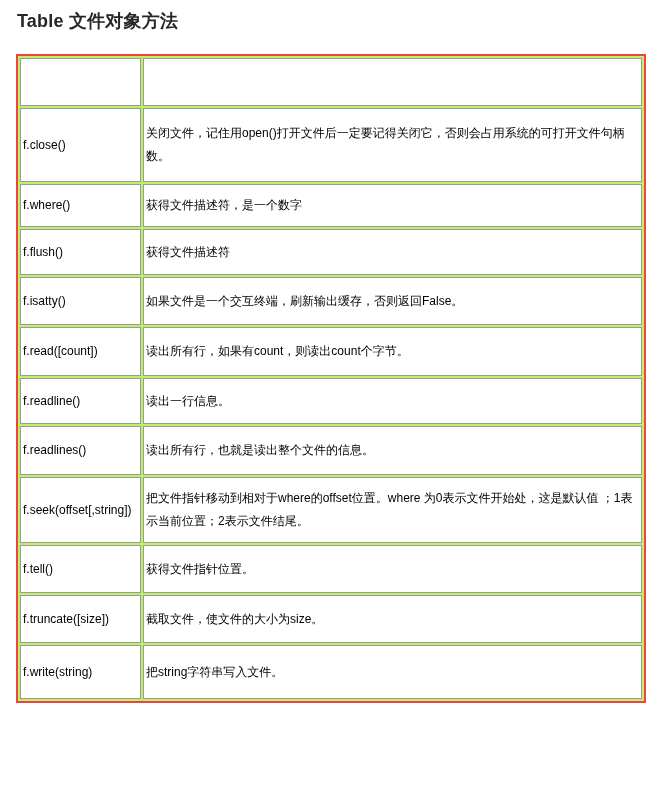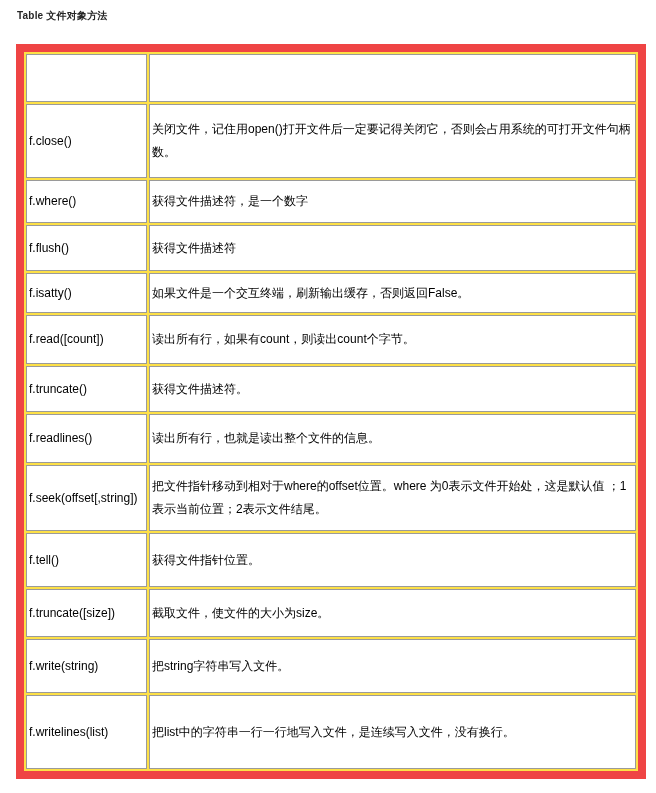--- a/index.html
+++ b/index.html
@@ -9,33 +9,33 @@
   }
   body {
     width: 656px;
     height: 793px;
     box-sizing: border-box;
     padding: 9px 8px 10px 16px;
     font-family: "Liberation Sans", "DejaVu Sans", sans-serif;
     color: #000000;
   }
   .page-title {
-    font-size: 10px;
+    font-size: 18px;
     font-weight: bold;
     color: #262626;
     margin: 0 0 21px 1px;
     letter-spacing: 0.2px;
   }
   table.methods-table {
     border-collapse: separate;
     border-spacing: 2px;
-    border: 8px solid #ef4444;
+    border: 2px solid #ef4444;
     width: 630px;
     table-layout: fixed;
-    background: #fde047;
+    background: #bef264;
   }
   table.methods-table td {
     border: 1px solid #9a9a9a;
     background: #ffffff;
     vertical-align: middle;
     font-size: 12px;
     line-height: 23px;
     color: #000000;
     padding: 1px 3px 1px 2px;
     overflow: hidden;
@@ -64,50 +64,46 @@
       <td class="desc-cell">关闭文件，记住用open()打开文件后一定要记得关闭它，否则会占用系统的可打开文件句柄数。</td>
     </tr>
     <tr style="height:43px">
       <td class="method-cell">f.where()</td>
       <td class="desc-cell">获得文件描述符，是一个数字</td>
     </tr>
     <tr style="height:46px">
       <td class="method-cell">f.flush()</td>
       <td class="desc-cell">获得文件描述符</td>
     </tr>
-    <tr style="height:40px">
+    <tr style="height:48px">
       <td class="method-cell">f.isatty()</td>
       <td class="desc-cell">如果文件是一个交互终端，刷新输出缓存，否则返回False。</td>
     </tr>
     <tr style="height:49px">
       <td class="method-cell">f.read([count])</td>
       <td class="desc-cell">读出所有行，如果有count，则读出count个字节。</td>
     </tr>
     <tr style="height:46px">
-      <td class="method-cell">f.truncate()</td>
-      <td class="desc-cell">获得文件描述符。</td>
+      <td class="method-cell">f.readline()</td>
+      <td class="desc-cell">读出一行信息。</td>
     </tr>
     <tr style="height:49px">
       <td class="method-cell">f.readlines()</td>
       <td class="desc-cell">读出所有行，也就是读出整个文件的信息。</td>
     </tr>
     <tr style="height:66px">
       <td class="method-cell">f.seek(offset[,string])</td>
       <td class="desc-cell">把文件指针移动到相对于where的offset位置。where 为0表示文件开始处，这是默认值 ；1表示当前位置；2表示文件结尾。</td>
     </tr>
-    <tr style="height:54px">
+    <tr style="height:48px">
       <td class="method-cell">f.tell()</td>
       <td class="desc-cell">获得文件指针位置。</td>
     </tr>
     <tr style="height:48px">
       <td class="method-cell">f.truncate([size])</td>
       <td class="desc-cell">截取文件，使文件的大小为size。</td>
     </tr>
     <tr style="height:54px">
       <td class="method-cell">f.write(string)</td>
       <td class="desc-cell">把string字符串写入文件。</td>
     </tr>
-    <tr style="height:74px">
-      <td class="method-cell">f.writelines(list)</td>
-      <td class="desc-cell">把list中的字符串一行一行地写入文件，是连续写入文件，没有换行。</td>
-    </tr>
   </tbody>
 </table>
 
 </body></html>

